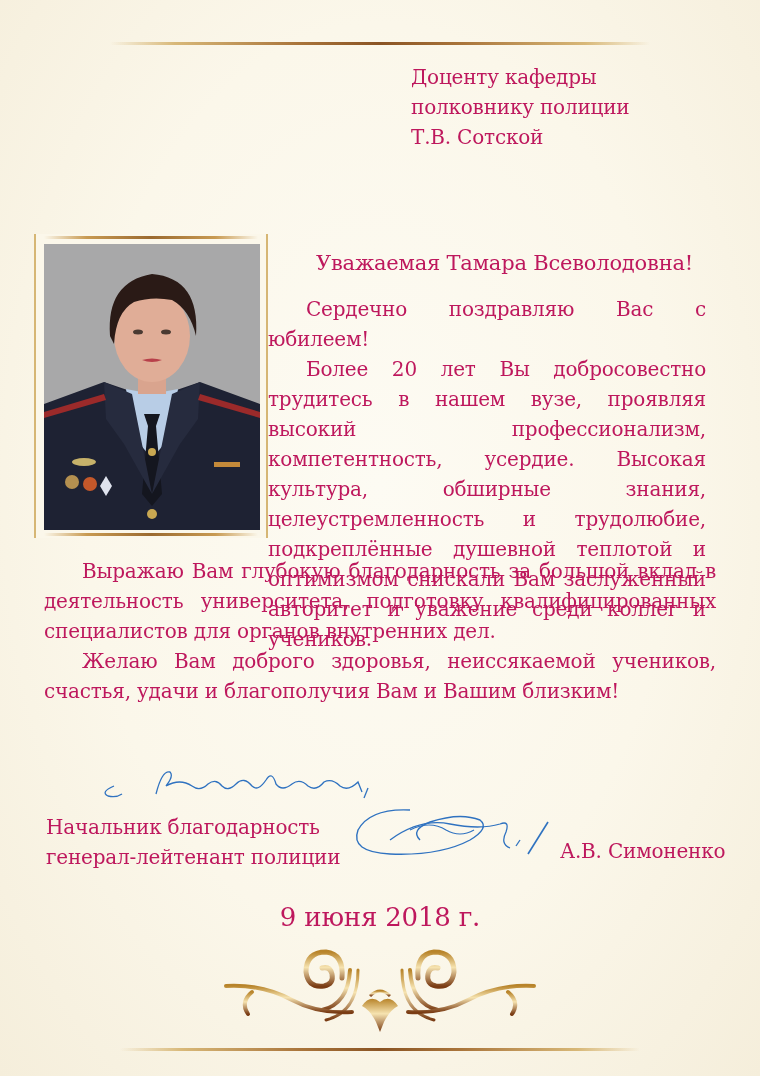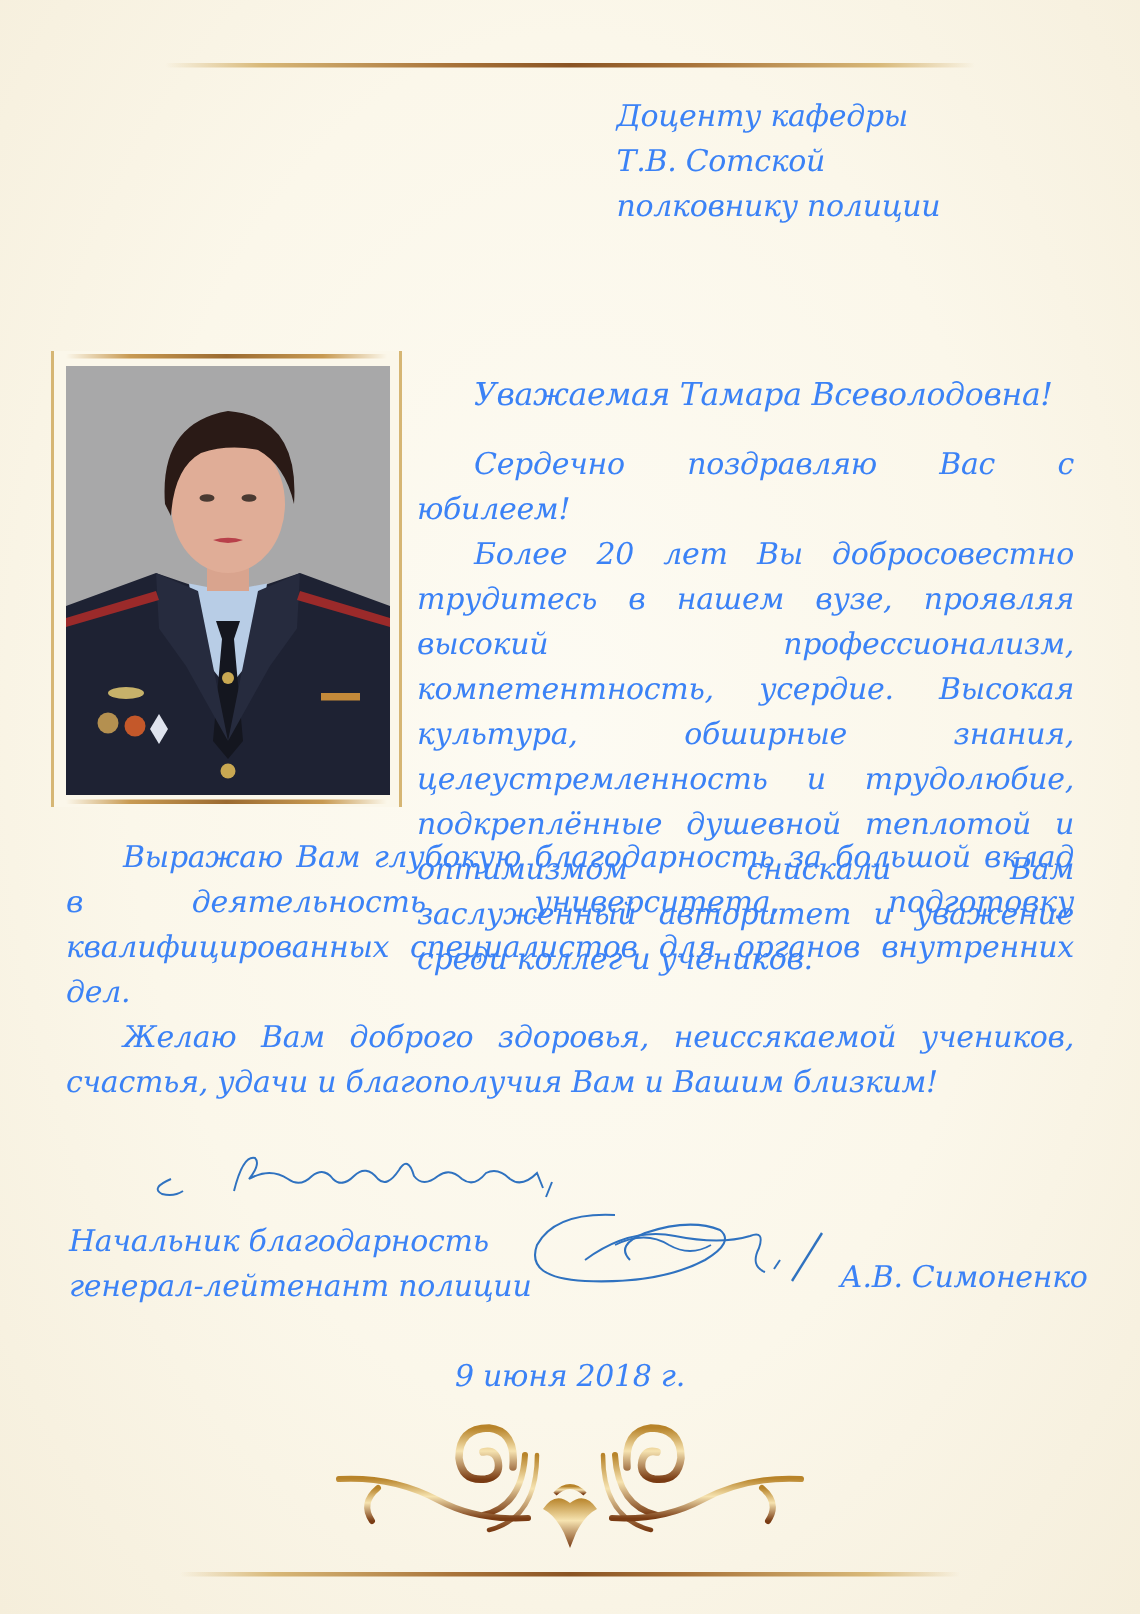--- a/index.html
+++ b/index.html
@@ -10,21 +10,21 @@
     color: #5a4a2a;
   }
   .page { position: absolute; inset: 0; }
   .rule {
     position: absolute; height: 3px; border-radius: 2px;
     background: linear-gradient(90deg, rgba(200,170,110,0) 0%, #d8b878 12%, #a9743a 35%, #8a5424 50%, #a9743a 65%, #d8b878 88%, rgba(200,170,110,0) 100%);
   }
   .rule.top { left: 110px; top: 42px; width: 540px; }
   .rule.bottom { left: 120px; top: 1048px; width: 520px; }
 
-  .it { font-style: italic; font-size: 20px; line-height: 30px; color: #3b82f6; letter-spacing: -0.2px; }
+  .it { font-size: 20px; line-height: 30px; color: #be185d; letter-spacing: -0.2px; }
   .addressee { position: absolute; left: 411px; top: 62px; width: 330px; }
   .addressee div { white-space: nowrap; }
 
   .photo-frame {
     position: absolute; left: 34px; top: 234px; width: 234px; height: 304px;
     border-left: 2px solid #d6b674; border-right: 2px solid #d6b674;
     background: #fbf7ea;
     box-sizing: border-box;
   }
   .photo-frame::before, .photo-frame::after {
@@ -33,47 +33,47 @@
   }
   .photo-frame::before { top: 2px; }
   .photo-frame::after { bottom: 2px; }
   .photo {
     position: absolute; left: 8px; top: 10px; width: 216px; height: 286px;
     background: #a9a9aa; overflow: hidden;
   }
   .photo svg { display: block; }
 
   .greeting { position: absolute; left: 316px; top: 238px; font-size: 21px; margin-top: 10px; }
-  .body-right { position: absolute; left: 278px; top: 294px; width: 438px; }
+  .body-right { position: absolute; left: 268px; top: 294px; width: 438px; }
   .para { text-align: justify; text-align-last: left; }
   .indent { text-indent: 38px; }
   .body-full { position: absolute; left: 44px; top: 556px; width: 672px; }
 
   .signature-script {
     position: absolute; left: 96px; top: 764px;
   }
   .position { position: absolute; left: 46px; top: 812px; }
   .position div { white-space: nowrap; }
   .sign-mark { position: absolute; left: 350px; top: 800px; }
   .signer-name { position: absolute; left: 560px; top: 836px; }
 
-  .date { position: absolute; left: 0; width: 760px; top: 902px; text-align: center; font-size: 20px; }
+  .date { position: absolute; left: 0; width: 760px; top: 902px; text-align: center; font-size: 26px; }
   .ornament { position: absolute; left: 222px; top: 940px; }
 </style>
 </head>
 <body>
 
 <div class="page">
 
   <div class="rule top"></div>
 
   <div class="addressee it">
     <div>Доценту кафедры</div>
+    <div>полковнику полиции</div>
     <div>Т.В. Сотской</div>
-    <div>полковнику полиции</div>
   </div>
 
   <div class="photo-frame">
     <div class="photo">
       <svg width="216" height="286" viewBox="0 0 216 286">
         <rect width="216" height="286" fill="#a8a8a9"></rect>
 
         <path d="M0 160 L60 138 L95 150 L108 200 L121 150 L156 138 L216 160 L216 286 L0 286 Z" fill="#1e2233"></path>
 
         <path d="M82 145 L108 150 L134 145 L128 190 L108 215 L88 190 Z" fill="#b8cde6"></path>

